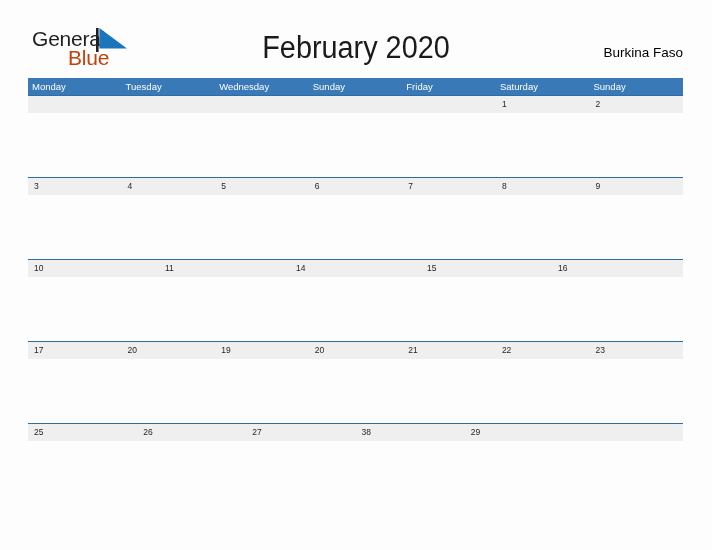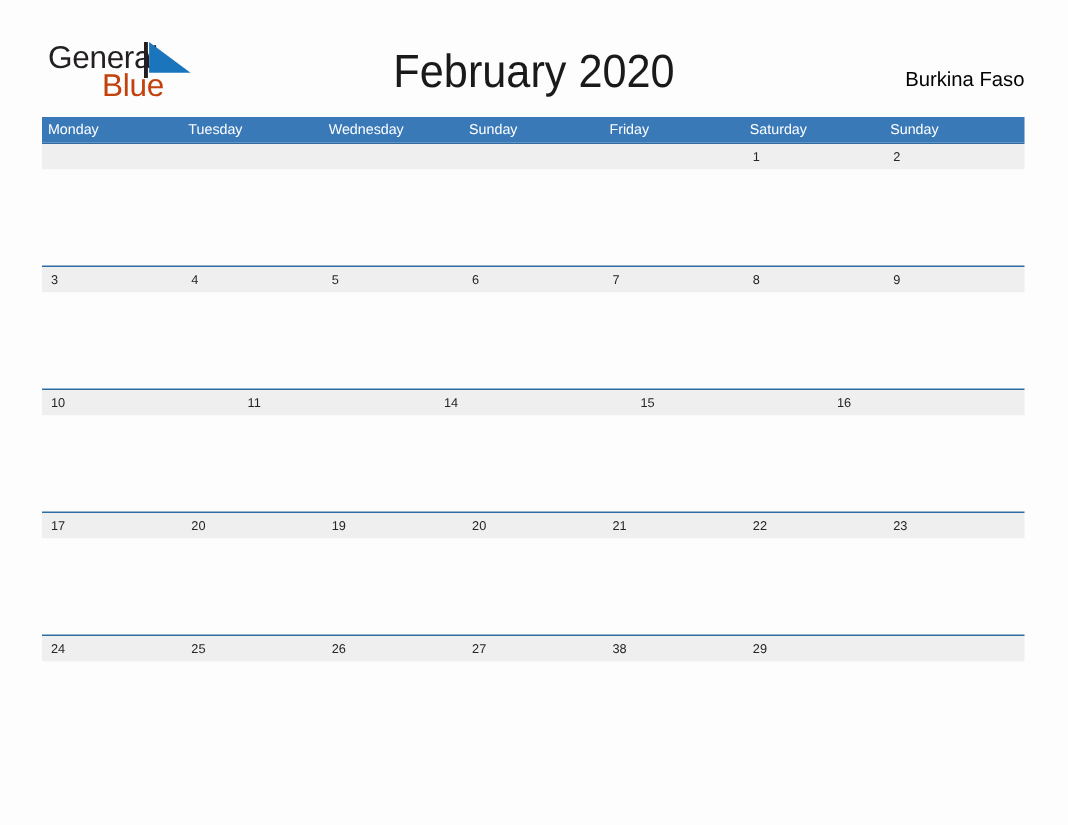--- a/index.html
+++ b/index.html
@@ -245,21 +245,20 @@
       <div class="event-cell"></div>
       <div class="event-cell"></div>
       <div class="event-cell"></div>
       <div class="event-cell"></div>
       <div class="event-cell"></div>
     </div>
   </div>
 
   <div class="week-row">
     <div class="date-strip">
-      <div class="date-cell">24</div>
       <div class="date-cell">25</div>
       <div class="date-cell">26</div>
       <div class="date-cell">27</div>
       <div class="date-cell">38</div>
       <div class="date-cell">29</div>
       <div class="date-cell"></div>
     </div>
     <div class="event-strip">
       <div class="event-cell"></div>
       <div class="event-cell"></div>

